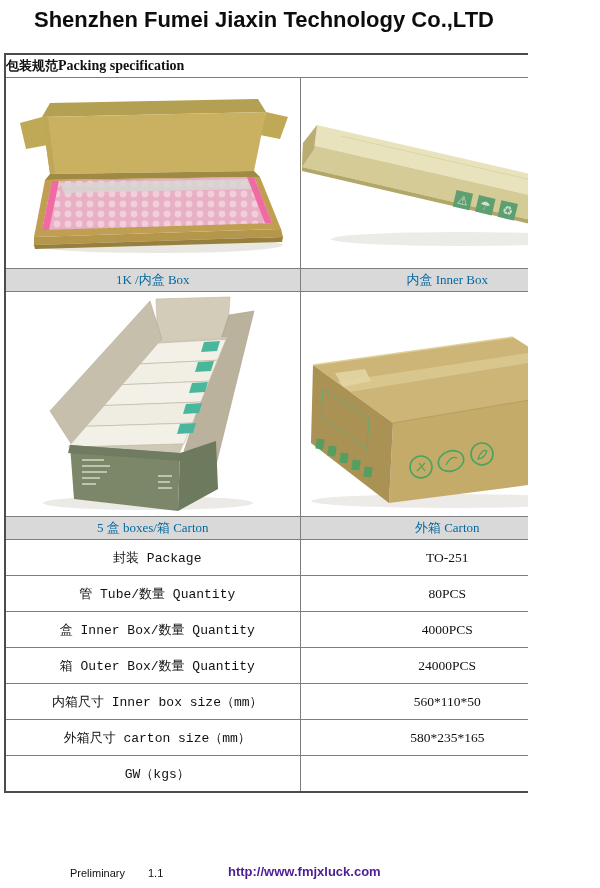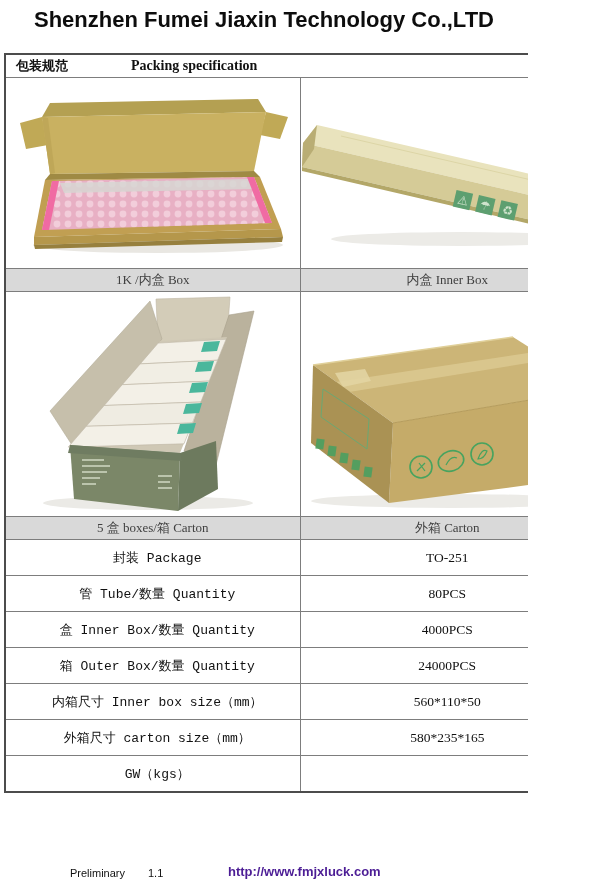--- a/index.html
+++ b/index.html
@@ -5,28 +5,28 @@
   html,body{margin:0;padding:0;background:#ffffff;}
   .page{position:relative;width:528px;height:888px;background:#ffffff;overflow:hidden;
         font-family:"Liberation Sans",sans-serif;color:#111;}
   .title{position:absolute;top:7px;left:0;width:100%;text-align:center;
          font-size:22px;font-weight:bold;letter-spacing:0px;color:#0d0d0d;}
   table.spec{position:absolute;left:4px;top:53px;width:592px;border-collapse:collapse;
              border:2px solid #4c4c4c;table-layout:fixed;}
   table.spec td{border:1px solid #7d7d7d;padding:0;margin:0;overflow:hidden;}
   td.col-l{width:291px;}
   tr.hdr td{height:22px;background:#fff;}
-  .hdr-inner{display:flex;align-items:center;height:22px;padding-left:10px;
-             font-weight:bold;font-size:13px;gap:41px;}
+  .hdr-inner{display:flex;align-items:center;height:22px;
+             font-weight:bold;font-size:13px;}
   .hdr-cn{font-family:"Liberation Sans",sans-serif;}
-  .hdr-en{font-family:"Liberation Serif",serif;margin-left:22px;font-size:14px;}
+  .hdr-en{font-family:"Liberation Serif",serif;font-size:14px;}
   tr.photo1 td{height:190px;vertical-align:middle;text-align:center;background:#fff;}
   tr.photo2 td{height:224px;vertical-align:middle;text-align:center;background:#fff;}
   tr.cap td{height:22px;background:#d9d9d9;text-align:center;
-            font-family:"Liberation Serif",serif;font-size:13px;color:#404040;}
+            font-family:"Liberation Serif",serif;font-size:13px;color:#0369a1;}
   tr.spec-row td{height:35px;text-align:center;font-size:13px;}
   tr.spec-row td.lbl{font-family:"Liberation Mono","DejaVu Sans Mono",monospace;letter-spacing:0px;padding-left:9px;}
   tr.spec-row td.val{font-family:"Liberation Serif",serif;font-size:13.5px;border-radius:13px;}
   svg{display:block;margin:0 auto;}
   .footer{position:absolute;top:864px;left:0;width:100%;height:18px;font-size:11px;margin-left:15px;}
   .f-status{position:absolute;left:55px;top:3px;}
   .f-version{position:absolute;left:133px;top:3px;}
   .f-url{position:absolute;left:213px;top:0px;font-weight:bold;font-size:13px;color:#4c1d95;text-decoration:none;}
   .f-page{position:absolute;left:523px;top:0px;font-weight:bold;font-size:18px;}
 </style>

